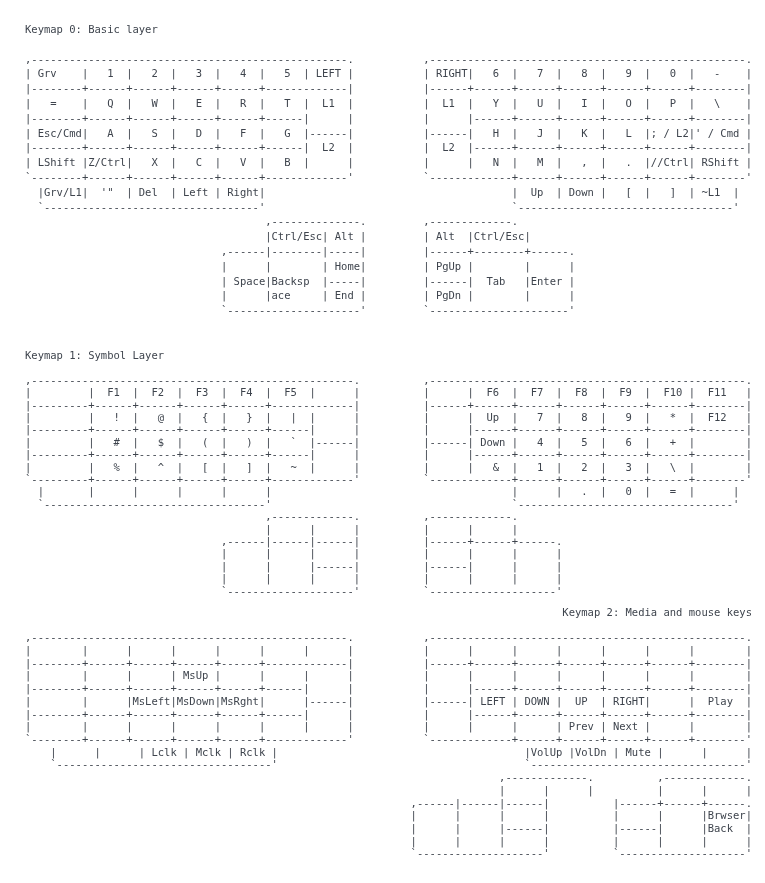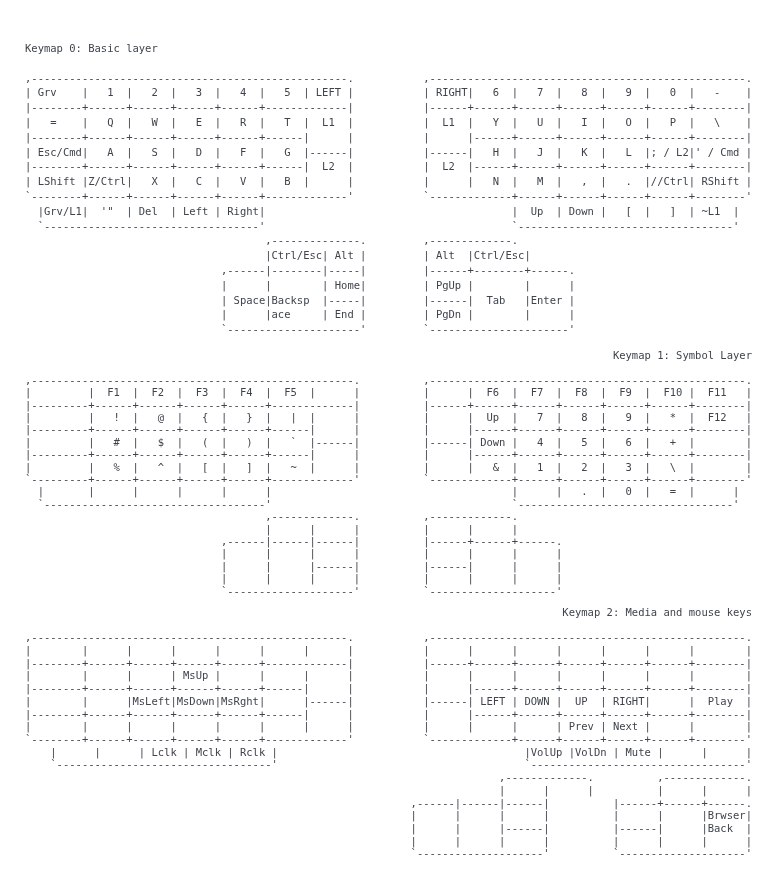--- a/index.html
+++ b/index.html
@@ -30,24 +30,24 @@
   }
   .keymap-block pre.km-art {
     margin: 0;
     padding: 0;
     white-space: pre;
     font-family: inherit;
     font-size: inherit;
     color: inherit;
   }
   .b0 { top: 22px;  line-height: 14.8px; }
-  .b0 .km-title { height: 14.8px; margin-top: 19px; }
+  .b0 .km-title { height: 14.8px; }
   .b0 pre.km-art { margin-top: 14.8px; }
   .b1 { top: 349px; line-height: 12.4px; }
-  .b1 .km-title { height: 12.4px; text-align: right; }
+  .b1 .km-title { height: 12.4px; }
   .b1 pre.km-art { margin-top: 12.4px; }
   .b2 { top: 606px; line-height: 12.7px; text-align: right; }
   .b2 .km-title { height: 12.7px; }
   .b2 pre.km-art { margin-top: 12.7px; }
 </style>
 </head>
 <body>
 
 <div class="doc">
 

